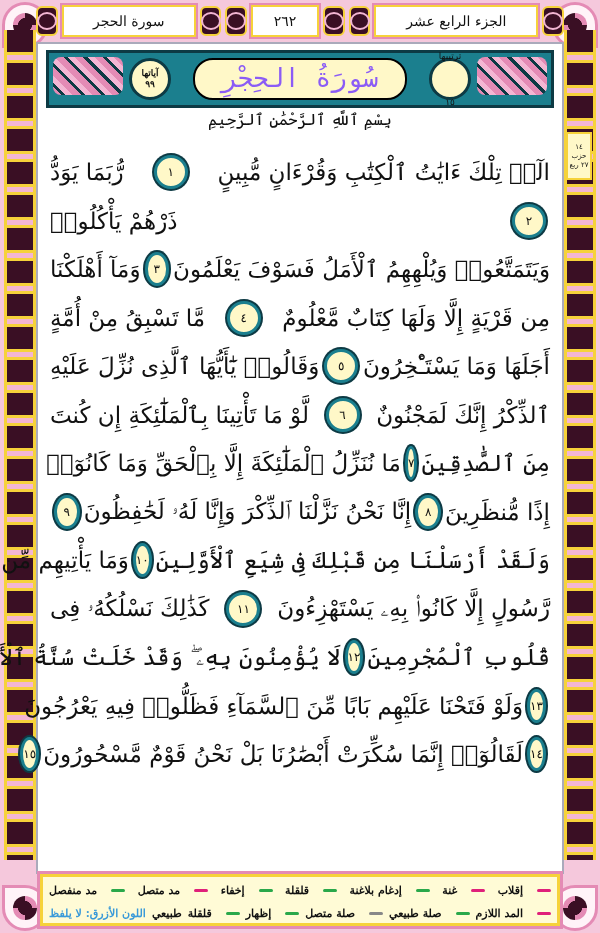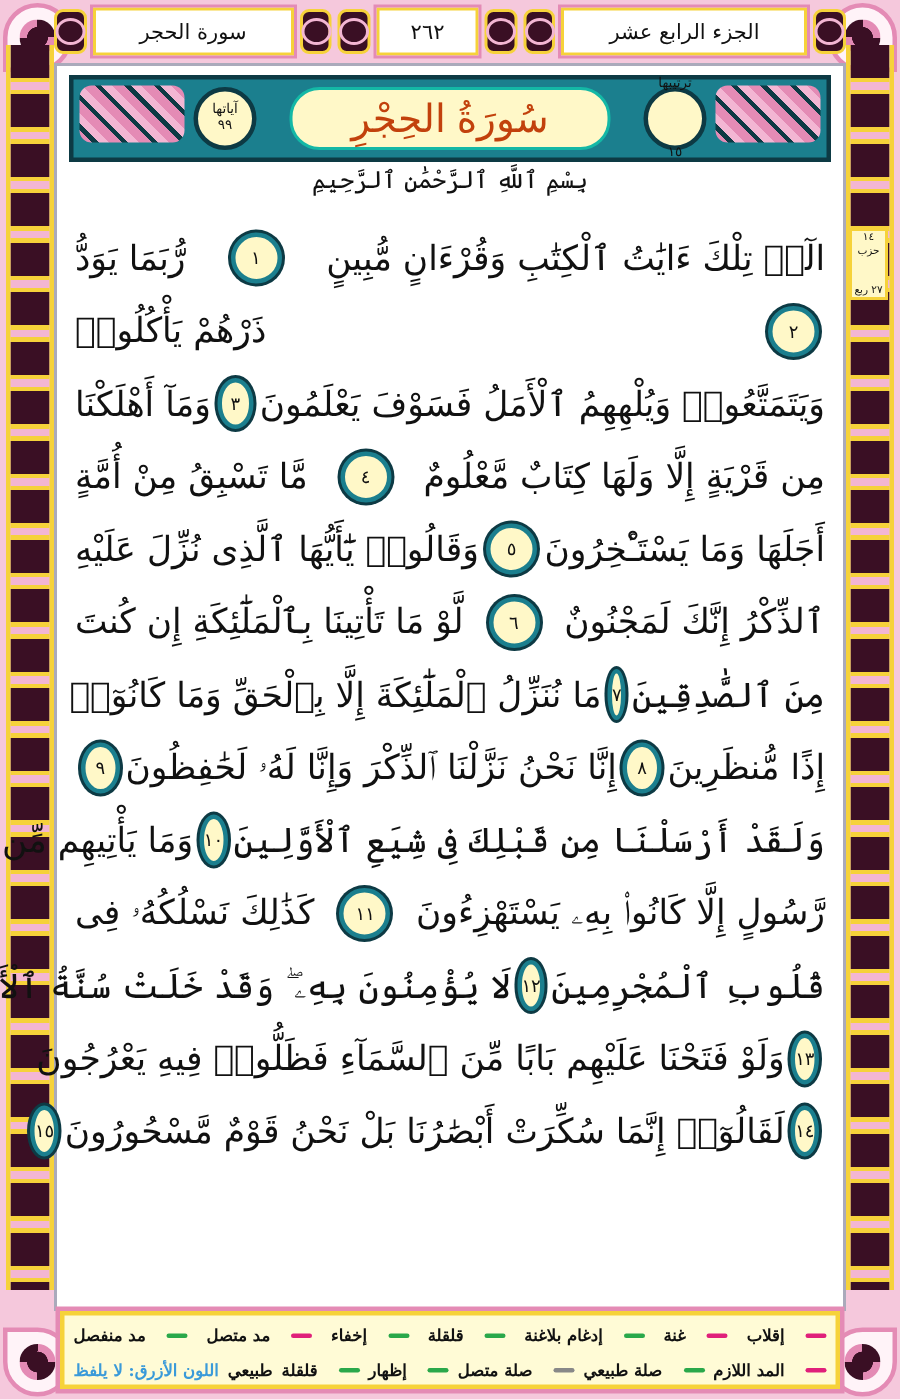--- a/index.html
+++ b/index.html
@@ -13,28 +13,28 @@
   .top-band{position:absolute;left:36px;right:36px;top:4px;height:34px;display:flex;align-items:center;gap:4px;}
   .cart{flex:0 0 auto;height:28px;background:#fff;border:2px solid #f6d23a;outline:2px solid #e48bb5;display:flex;align-items:center;justify-content:center;font-family:"DejaVu Serif",serif;font-size:14px;color:#111;padding:0 10px;}
   .tile{flex:1 1 auto;height:26px;background:#3a0f24;border:2px solid #f6d23a;border-radius:6px;position:relative;}
   .tile::after{content:"";position:absolute;left:50%;top:50%;width:16px;height:14px;transform:translate(-50%,-50%);border-radius:50%;border:2px solid #f3b6d3;}
   .content{position:absolute;left:36px;right:36px;top:42px;height:828px;background:#fff;border:2px solid #aab;}
   .surah-header{position:absolute;left:8px;right:8px;top:6px;height:52px;background:#1b7f8e;border:3px solid #0d3a44;display:flex;align-items:center;justify-content:center;}
   .surah-header .side-orn{position:absolute;top:4px;width:70px;height:38px;background:repeating-linear-gradient(45deg,#e48bb5 0 6px,#0d3a44 6px 9px,#f3b6d3 9px 14px);border-radius:8px;}
   .surah-header .side-orn.l{left:4px;}
   .surah-header .side-orn.r{right:4px;}
   .medal{position:absolute;top:5px;width:36px;height:36px;border-radius:50%;background:#fff8c8;border:3px solid #0d3a44;display:flex;flex-direction:column;align-items:center;justify-content:center;font-family:"DejaVu Serif",serif;font-size:9px;line-height:11px;color:#111;}
-  .medal.l{left:80px;}
+  .medal.l{left:80px;font-weight:bold;}
   .medal.r{right:80px;gap:35px;}
-  .title-cart{width:210px;height:38px;background:#fff8c8;border:2px solid #14b8a6;border-radius:20px;display:flex;align-items:center;justify-content:center;font-family:Liberation Sans, sans-serif;font-size:26px;color:#c2410c;}
+  .title-cart{width:210px;height:38px;background:#fff8c8;border:2px solid #000000;border-radius:20px;display:flex;align-items:center;justify-content:center;font-family:Liberation Mono, monospace;font-size:26px;color:#8b5cf6;}
   .basmala{position:absolute;left:0;right:0;top:66px;text-align:center;font-family:"DejaVu Serif",serif;font-size:16px;color:#111;direction:rtl;}
   .lines{position:absolute;left:12px;right:12px;top:104px;}
   .line{height:48.5px;display:flex;align-items:center;justify-content:space-between;direction:rtl;font-family:"DejaVu Serif",serif;font-size:23px;color:#111;white-space:nowrap;}
   .ayah{display:inline-flex;align-items:center;justify-content:center;width:28px;height:28px;border-radius:50%;background:#fff8c8;border:3px solid #1b7f8e;box-shadow:0 0 0 2px #0d3a44;font-size:12px;color:#111;margin:0 4px;}
-  .hizb{position:absolute;right:-30px;top:108px;width:22px;height:44px;background:#fff8c8;border:2px solid #f6d23a;font-size:7px;line-height:9px;text-align:center;color:#111;display:flex;flex-direction:column;justify-content:space-between;}
+  .hizb{position:absolute;right:-30px;top:88px;width:22px;height:44px;background:#fff8c8;border:2px solid #f6d23a;font-size:7px;line-height:9px;text-align:center;color:#111;display:flex;flex-direction:column;justify-content:center;}
   .legend{position:absolute;left:40px;right:40px;top:874px;height:52px;background:#fffbd6;border:3px solid #f6d23a;outline:3px solid #e48bb5;direction:rtl;font-family:"DejaVu Serif",serif;font-size:11px;color:#111;padding:2px 6px;box-sizing:border-box;}
   .legend-row{display:flex;justify-content:space-between;align-items:center;height:23px;}
   .legend-item{display:inline-flex;align-items:center;gap:14px;font-weight:bold;}
   .sw{display:inline-block;width:14px;height:3px;border-radius:2px;}
   .blue-text{color:#3a9ad9;}
 </style>
 </head>
 <body>
 
 <div class="frame">

